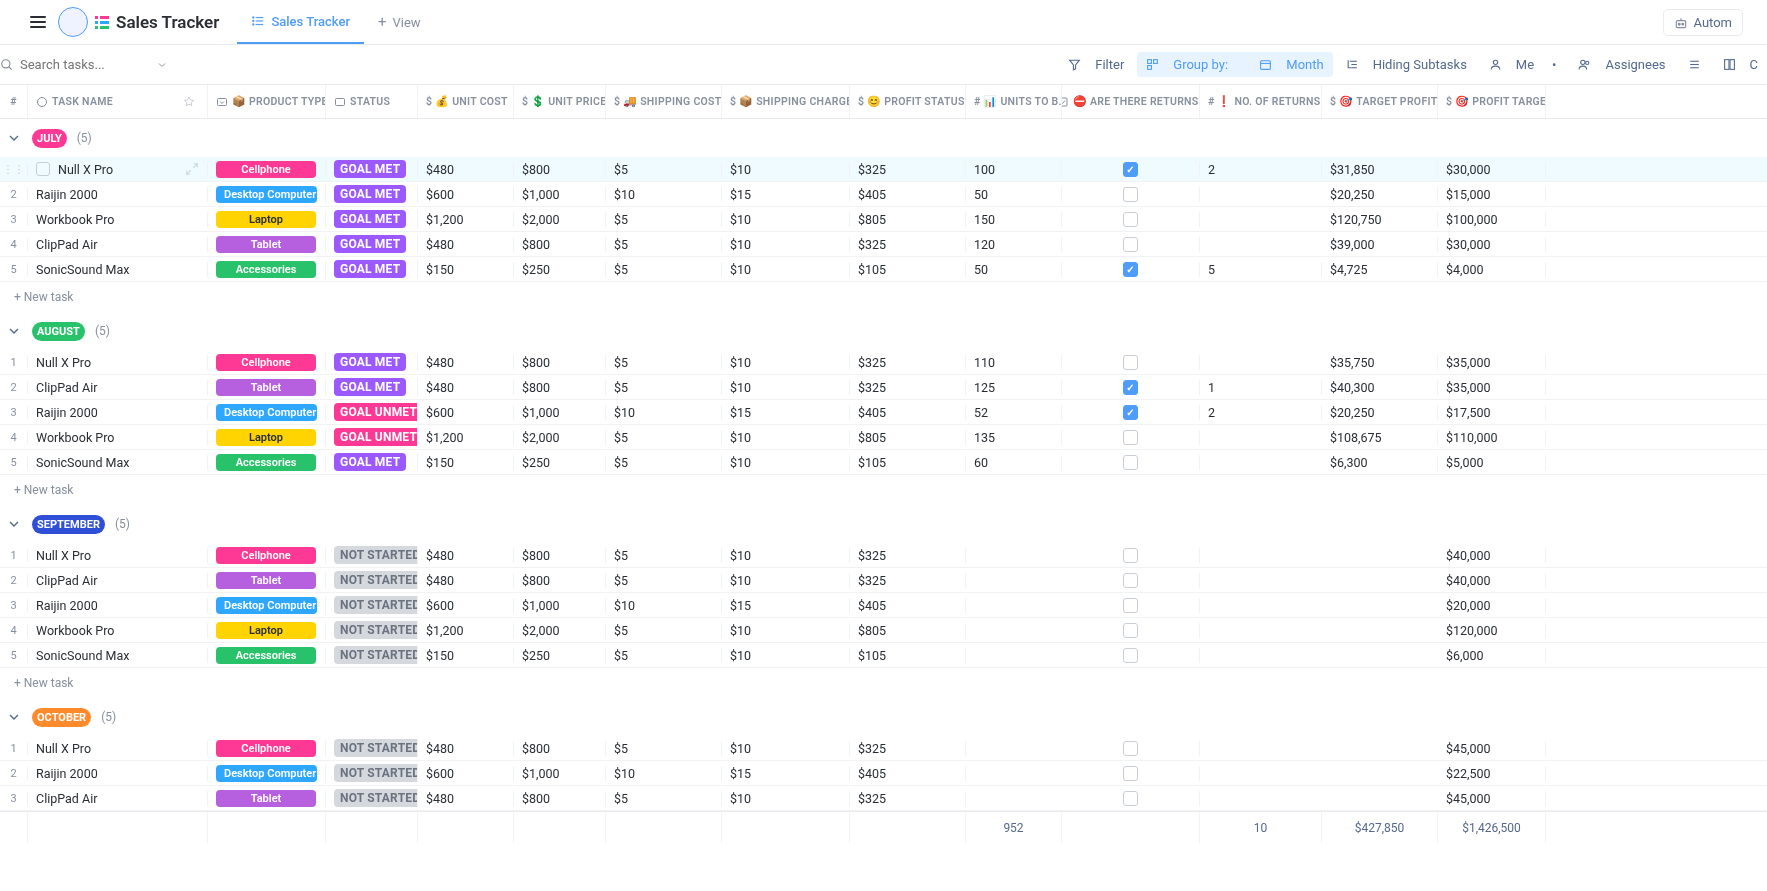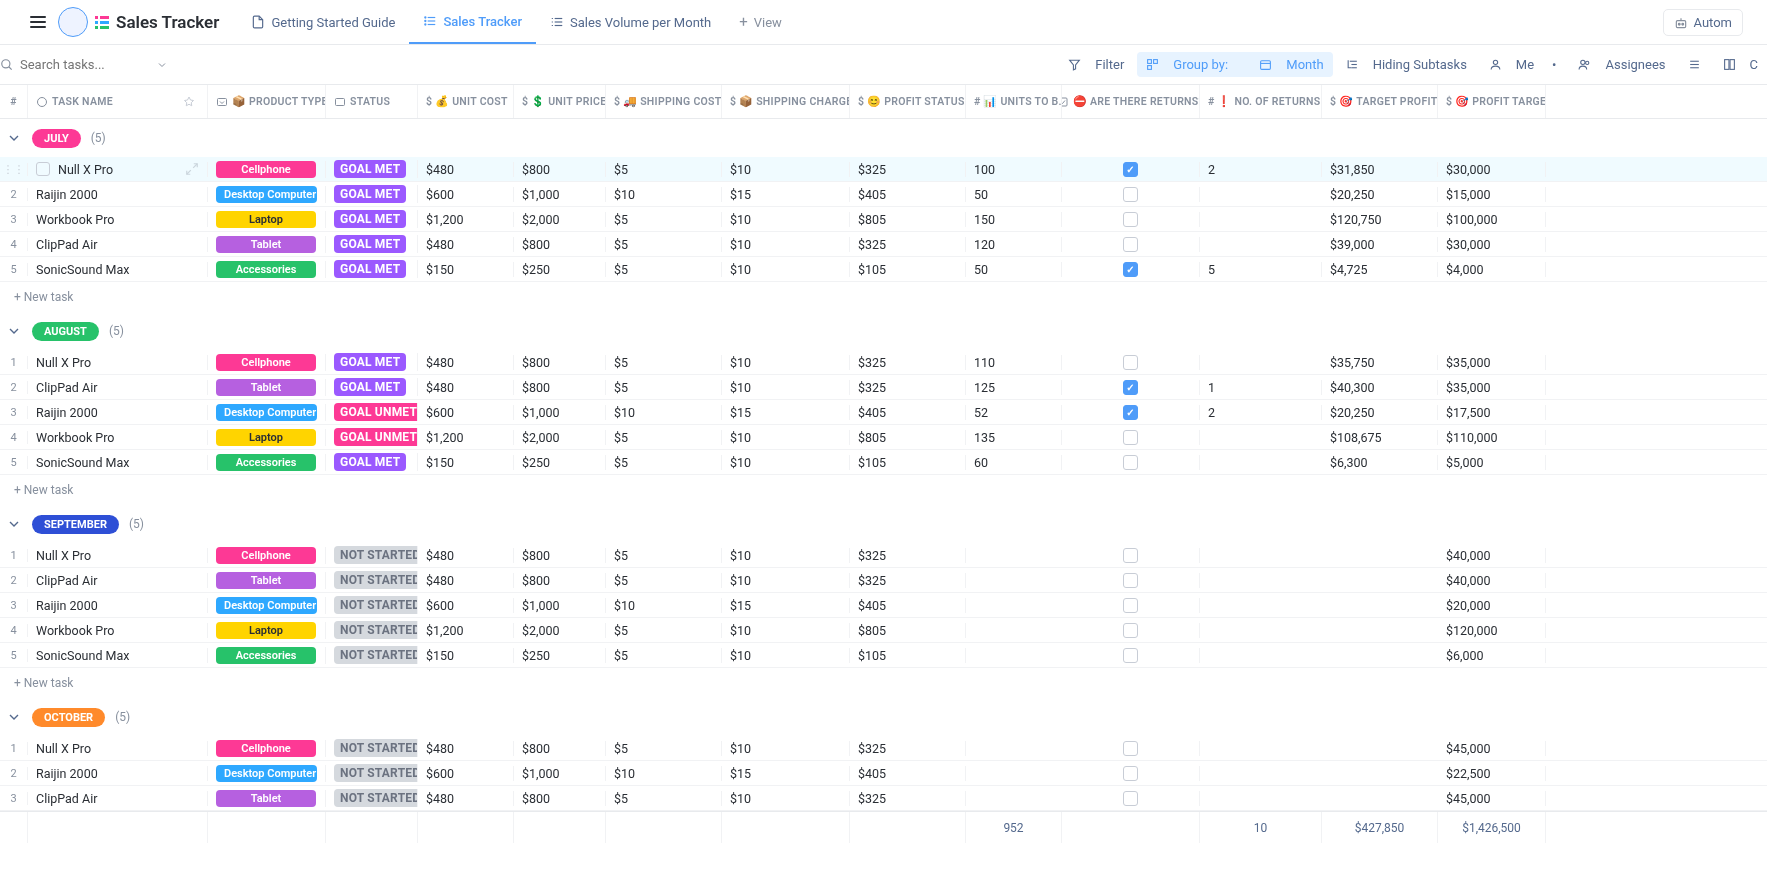--- a/index.html
+++ b/index.html
@@ -36,21 +36,21 @@
 .c-shipcharge{width:128px}
 .c-profmargin{width:116px}
 .c-units{width:96px}
 .c-returns{width:138px;justify-content:center}
 .c-noret{width:122px}
 .c-tprofit{width:116px}
 .c-ptarget{width:108px}
 .hdr-row .col svg{width:12px;height:12px;margin-right:4px;flex-shrink:0}
 .group-hdr{display:flex;align-items:center;height:38px;padding-left:6px;gap:10px}
 .chev{width:16px;height:16px;cursor:pointer}
-.month-pill{padding:3px 12px;border-radius:12px;color:#fff;font-size:11px;font-weight:700}
+.month-pill{padding:3px 5px;border-radius:12px;color:#fff;font-size:11px;font-weight:700}
 .count{color:#87909e;font-size:12px}
 .row{display:flex;height:25px;border-bottom:1px solid #f1f2f4;align-items:center}
 .row.highlight{background:#f0fbff}
 .row .col{font-size:12.5px;color:#2a2e34}
 .row .c-num{color:#87909e;font-size:11px}
 .pill{padding:2px 8px;border-radius:4px;color:#fff;font-size:11px;font-weight:600;display:inline-block;min-width:100px;text-align:center}
 .pill.Cellphone{background:#fd3995}
 .pill.Desktop{background:#2ea8ff}
 .pill.Laptop{background:#ffd400;color:#2a2e34}
 .pill.Tablet{background:#b660e0}
@@ -82,48 +82,30 @@
   <svg class="list-icon" viewBox="0 0 16 16">
       <rect x="1" y="2" width="3" height="3" fill="#fd3995"></rect>
       <rect x="1" y="7" width="3" height="3" fill="#2ea8ff"></rect>
       <rect x="1" y="12" width="3" height="3" fill="#27c26a"></rect>
       <rect x="6" y="2" width="9" height="3" fill="#fd3995"></rect>
       <rect x="6" y="7" width="9" height="3" fill="#2ea8ff"></rect>
       <rect x="6" y="12" width="9" height="3" fill="#27c26a"></rect>
     </svg>
   <div class="title">Sales Tracker</div>
   <div class="tabs" id="tabs">
-      <div class="tab">
-        <svg viewBox="0 0 24 24" fill="none" stroke="currentColor" stroke-width="2">
-          <path d="M14 2H6a2 2 0 00-2 2v16a2 2 0 002 2h12a2 2 0 002-2V8z"></path>
-          <polyline points="14 2 14 8 20 8"></polyline>
-        </svg>
-        <span>Getting Started Guide</span>
-      </div>
       <div class="tab active">
         <svg viewBox="0 0 24 24" fill="none" stroke="currentColor" stroke-width="2">
           <line x1="8" y1="6" x2="21" y2="6"></line>
           <line x1="8" y1="12" x2="21" y2="12"></line>
           <line x1="8" y1="18" x2="21" y2="18"></line>
           <circle cx="4" cy="6" r="1"></circle>
           <circle cx="4" cy="12" r="1"></circle>
           <circle cx="4" cy="18" r="1"></circle>
         </svg>
         <span>Sales Tracker</span>
-      </div>
-      <div class="tab">
-        <svg viewBox="0 0 24 24" fill="none" stroke="currentColor" stroke-width="2">
-          <line x1="8" y1="6" x2="21" y2="6"></line>
-          <line x1="8" y1="12" x2="21" y2="12"></line>
-          <line x1="8" y1="18" x2="21" y2="18"></line>
-          <line x1="3" y1="6" x2="5" y2="6"></line>
-          <line x1="3" y1="12" x2="5" y2="12"></line>
-          <line x1="3" y1="18" x2="5" y2="18"></line>
-        </svg>
-        <span>Sales Volume per Month</span>
       </div>
     </div>
   <div class="tab" style="color:#87909e">
     <span style="font-size:15px">+</span>
       <span>View</span>
   </div>
   <div class="spacer"></div>
   <div class="autom">
     <svg width="14" height="14" viewBox="0 0 24 24" fill="none" stroke="#87909e" stroke-width="2">
         <rect x="4" y="8" width="16" height="12" rx="2"></rect>

